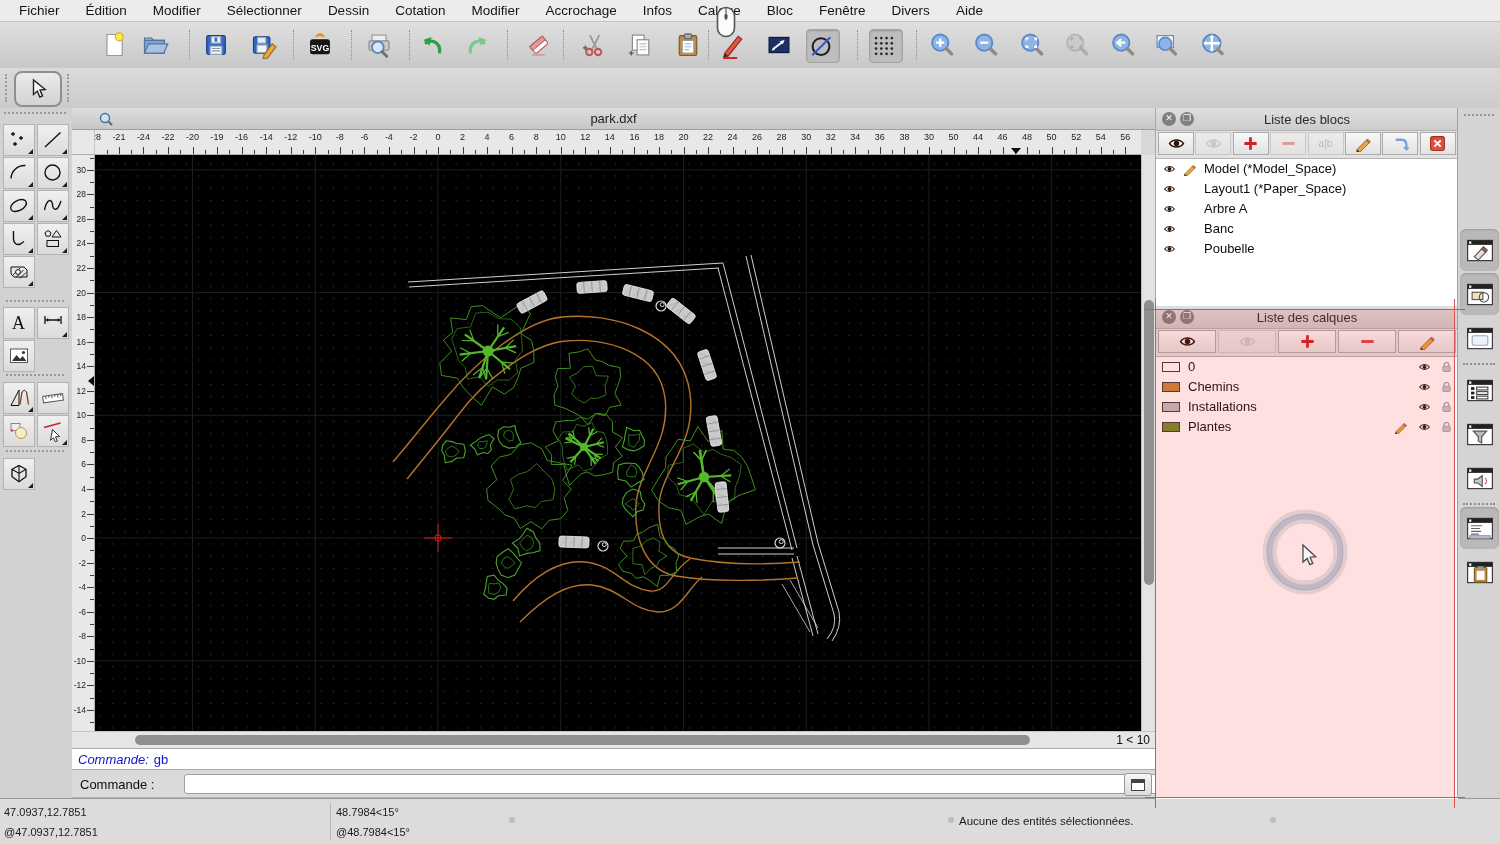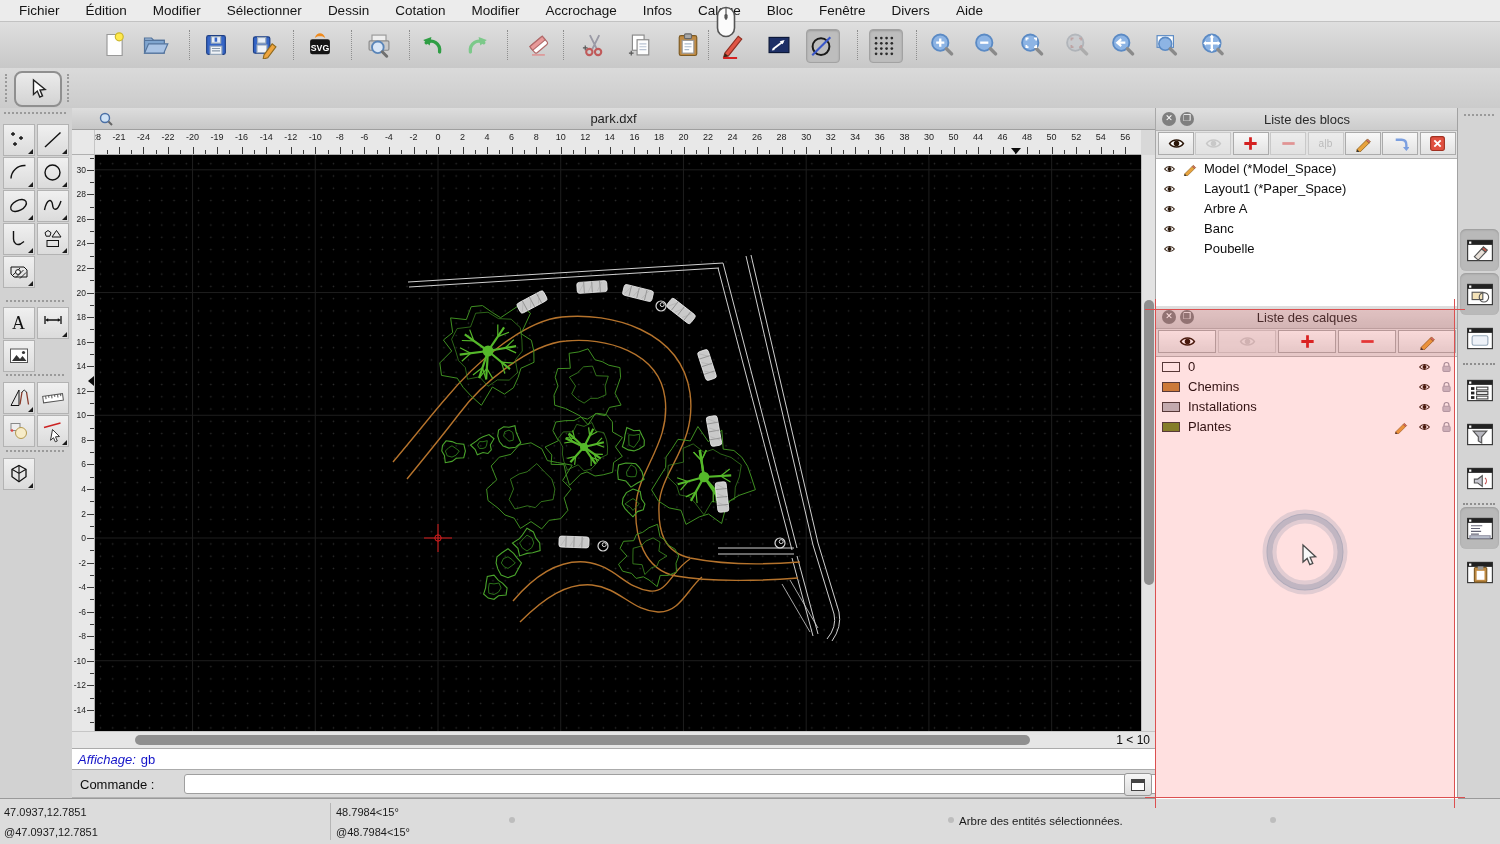--- a/index.html
+++ b/index.html
@@ -807,21 +807,21 @@
 
   <div id="vscroll">
       <div id="vthumb"></div>
     </div>
   <div id="hscrollrow">
     <div id="hthumb"></div>
     <span id="zoomlabel">1 &lt; 10</span>
   </div>
 
   <div id="cmdhist">
-    <span class="lbl">Affichage:</span>
+    <span class="lbl">Commande:</span>
     <span class="val">gb</span>
   </div>
   <div id="cmdrow">
     <span id="cmdlabel">Commande :</span>
     <input id="cmdinput" value="" style="">
     <div id="cmdbtn">
       <svg width="16" height="14" viewBox="0 0 16 14">
           <rect x="1.5" y="1.5" width="13" height="11" fill="#fff" stroke="#444"></rect>
           <rect x="1.5" y="1.5" width="13" height="3.5" fill="#444"></rect>
         </svg>
@@ -834,21 +834,21 @@
     <div class="ssep" style="left:330px"></div>
     <span class="scoord" style="left:336px;top:7px">48.7984&lt;15°</span>
     <span class="scoord" style="left:336px;top:27px">@48.7984&lt;15°</span>
     <div class="sdot" style="left:509px;top:18px"></div>
     <svg style="position:absolute;left:716px;top:803px;margin-top:-798px;top:5px" width="20" height="32" viewBox="0 0 20 32">
       <rect x="1.5" y="1.5" width="17" height="29" rx="8.5" fill="#fbfbfb" stroke="#555" stroke-width="1.6"></rect>
       <path d="M10 2v12" stroke="#555" stroke-width="1.2"></path>
       <rect x="8.4" y="8" width="3.2" height="5" rx="1.5" fill="#555"></rect>
     </svg>
     <div class="sdot" style="left:948px;top:18px"></div>
-    <span class="scoord" style="left:959px;top:16px;font-size:11.5px">Arbre des entités sélectionnées.</span>
+    <span class="scoord" style="left:959px;top:16px;font-size:11.5px">Aucune des entités sélectionnées.</span>
     <div class="sdot" style="left:1270px;top:18px"></div>
   </div>
 
   <div id="panelwrap">
     <div class="subpanel" id="blockspanel" style="top:0;height:198px">
       <div class="panel-title">
         <div class="ptbtn" style="left:6px">✕</div>
         <div class="ptbtn" style="left:24px">❐</div>
         <span>Liste des blocs</span>
       </div>

